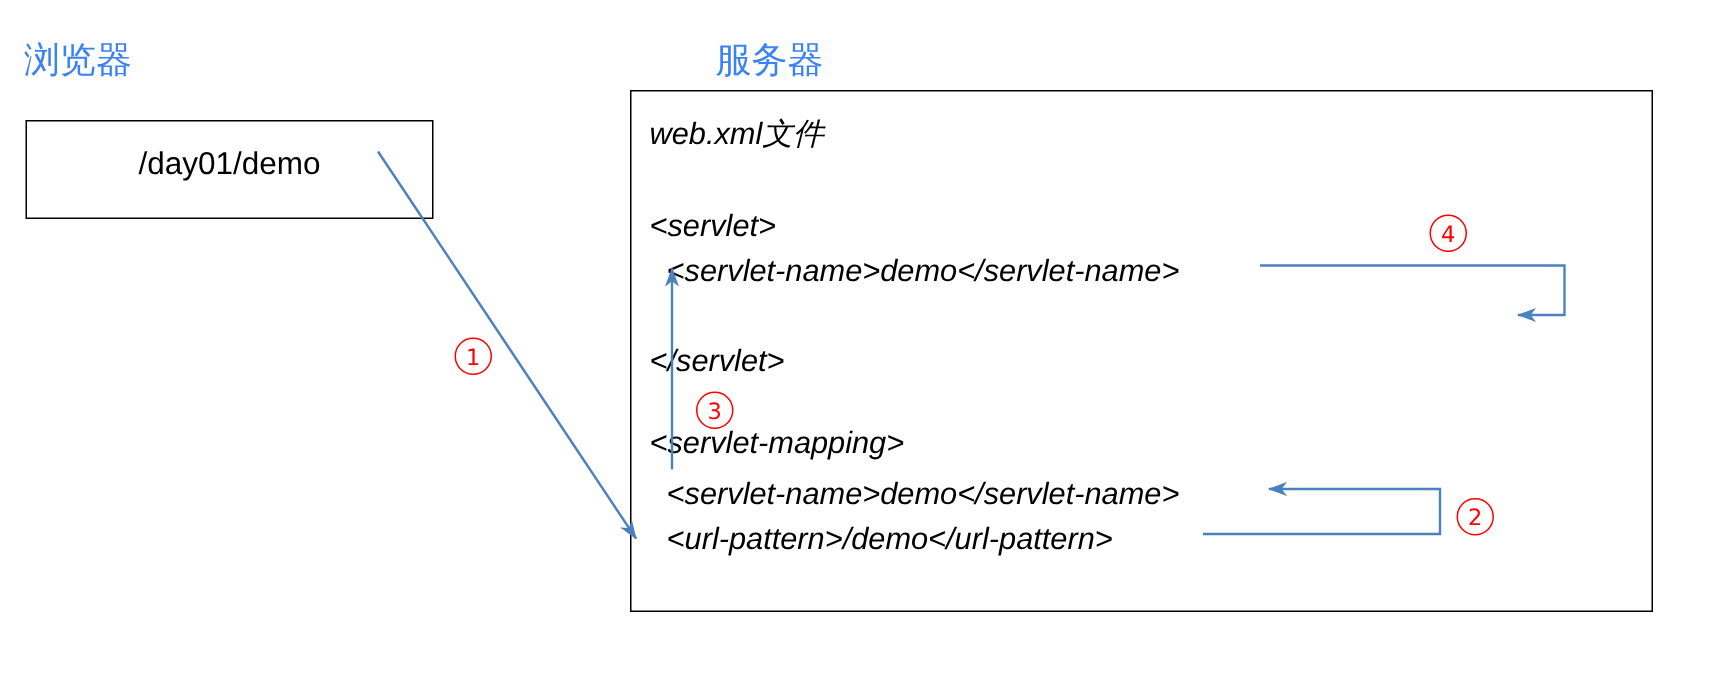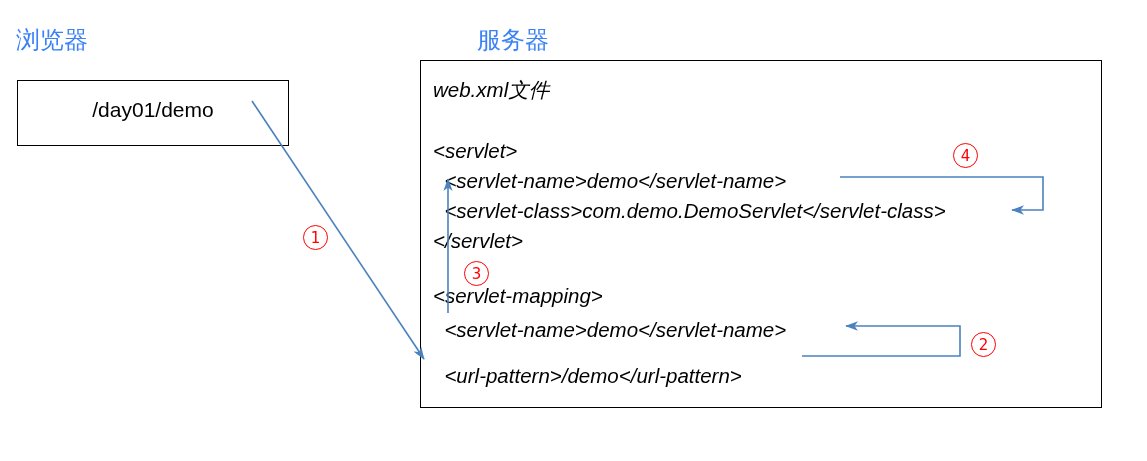--- a/index.html
+++ b/index.html
@@ -113,29 +113,28 @@
   <div class="caption" id="caption-server">服务器</div>
 
   <div class="box" id="server-box">
 
     <div class="xml-line" style="left:12px; top:19px;">web.xml文件</div>
 
     <div class="xml-line" style="left:12px; top:80px;">&lt;servlet&gt;</div>
 
     <div class="xml-line" style="left:12px; top:110px;">  &lt;servlet-name&gt;demo&lt;/servlet-name&gt;</div>
 
-    <div class="xml-line" style="left:12px; top:140px;">  &lt;servlet-class&gt;com.demo.DemoServlet&lt;/servlet-class&gt;</div>
 
     <div class="xml-line" style="left:12px; top:170px;">&lt;/servlet&gt;</div>
 
     <div class="xml-line" style="left:12px; top:225px;">&lt;servlet-mapping&gt;</div>
 
     <div class="xml-line" style="left:12px; top:259px;">  &lt;servlet-name&gt;demo&lt;/servlet-name&gt;</div>
 
-    <div class="xml-line" style="left:12px; top:289px;margin-top:16px;">  &lt;url-pattern&gt;/demo&lt;/url-pattern&gt;</div>
+    <div class="xml-line" style="left:12px; top:289px;">  &lt;url-pattern&gt;/demo&lt;/url-pattern&gt;</div>
 
   </div>
 
   <svg id="arrow-layer" viewBox="0 0 1147 461">
     <defs>
       <marker id="ah" markerWidth="9" markerHeight="9" refX="7.5" refY="3.2" orient="auto" markerUnits="strokeWidth">
         <path d="M0,0.3 L8,3.2 L0,6.1 L2.2,3.2 z" fill="#4a81bf"></path>
       </marker>
     </defs>
 

